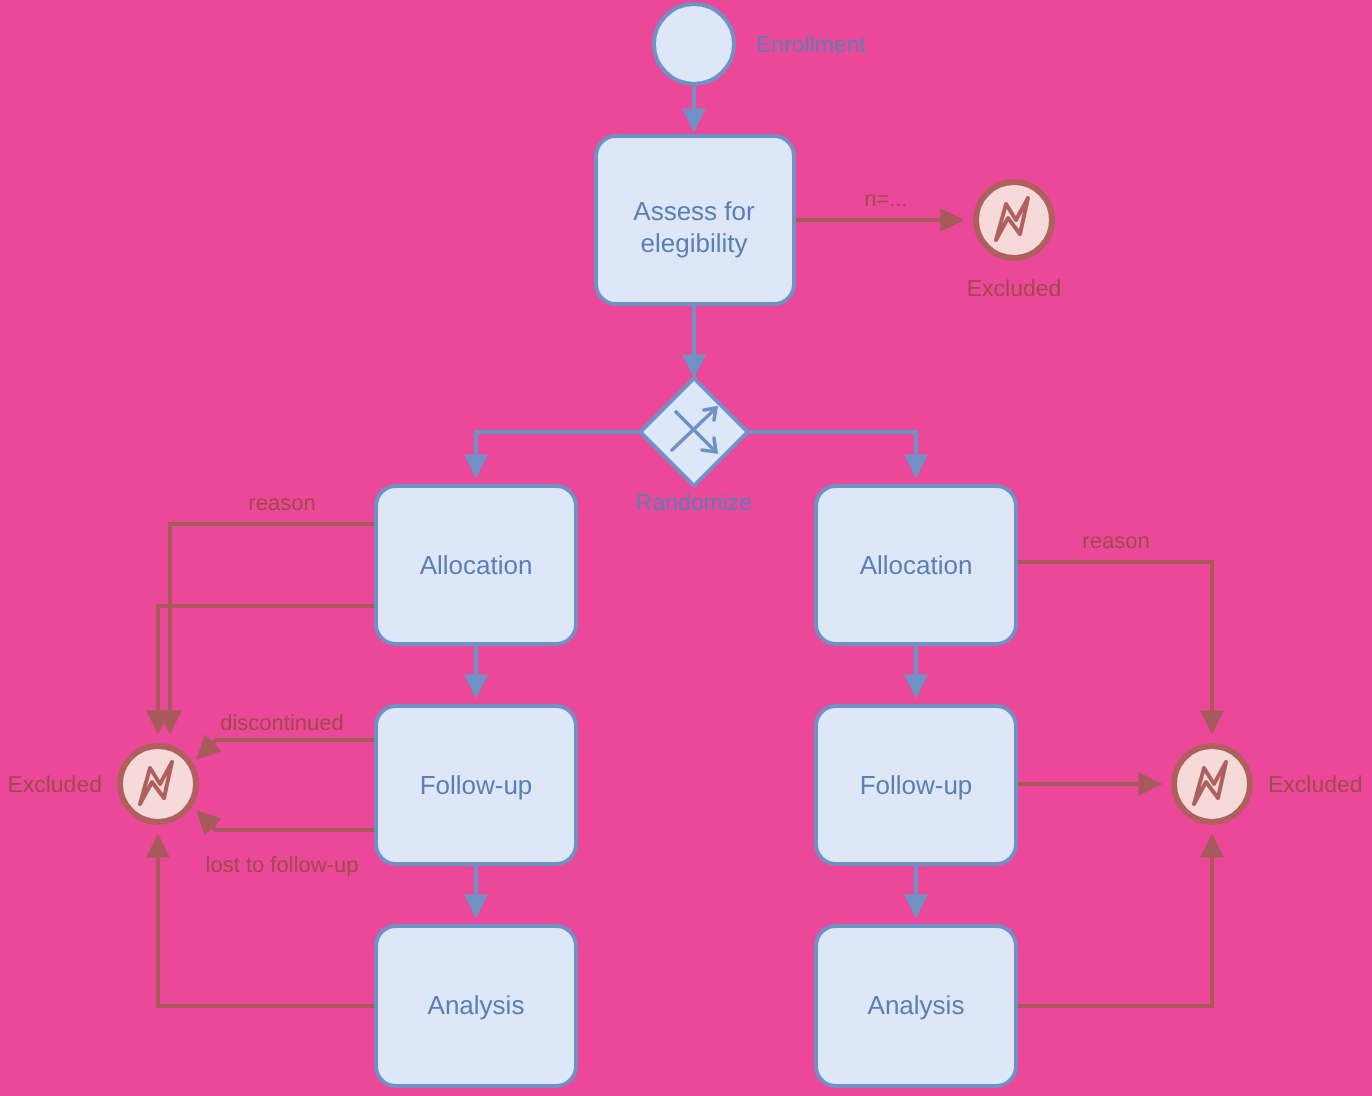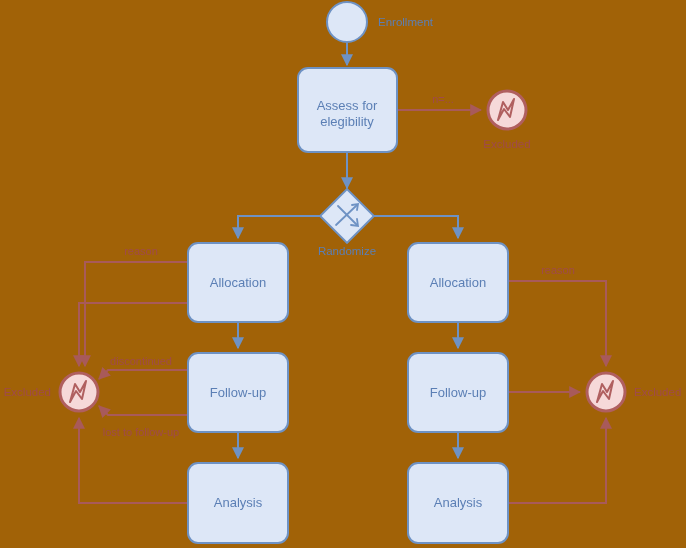--- a/index.html
+++ b/index.html
@@ -10,21 +10,21 @@
   body {
     width: 686px;
     height: 548px;
     overflow: hidden;
     font-family: "Liberation Sans", sans-serif;
   }
   #canvas {
     position: relative;
     width: 686px;
     height: 548px;
-    background: #a16207;
+    background: #ec4899;
   }
   svg#diagram {
     display: block;
     width: 686px;
     height: 548px;
   }
   .task-label, .node-label, .edge-label {
     font-family: "Liberation Sans", sans-serif;
   }
   .task-label {

